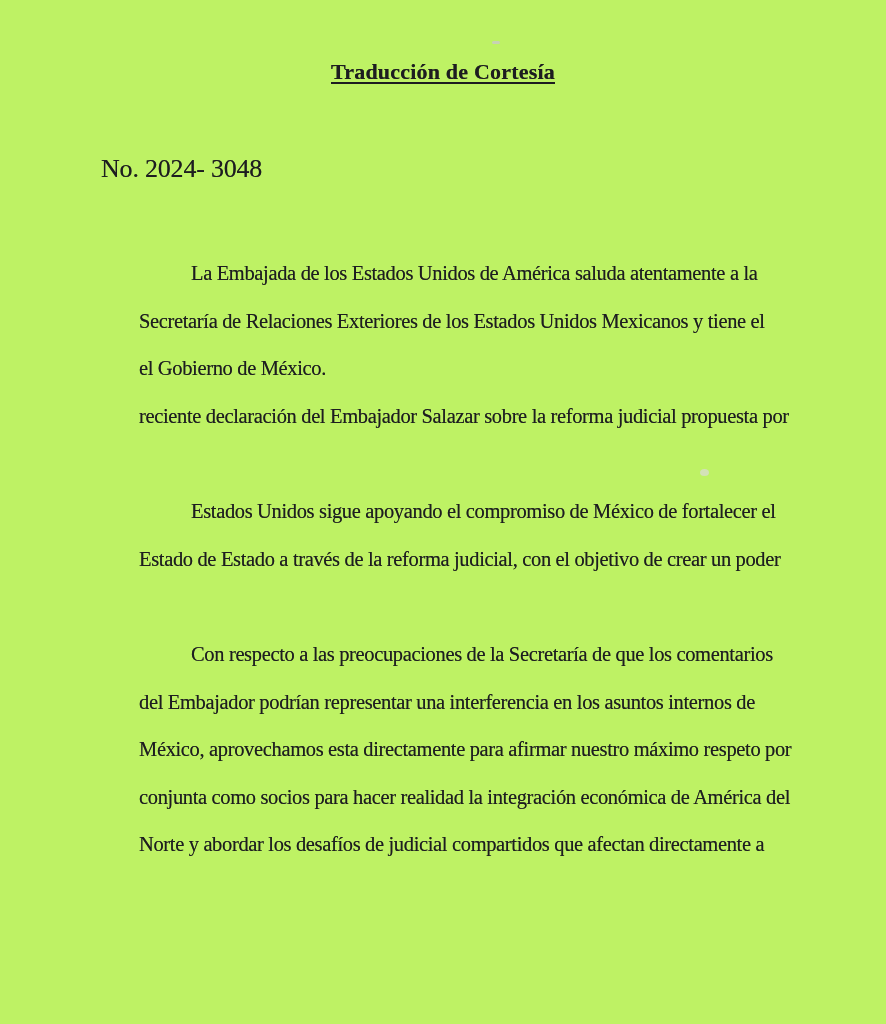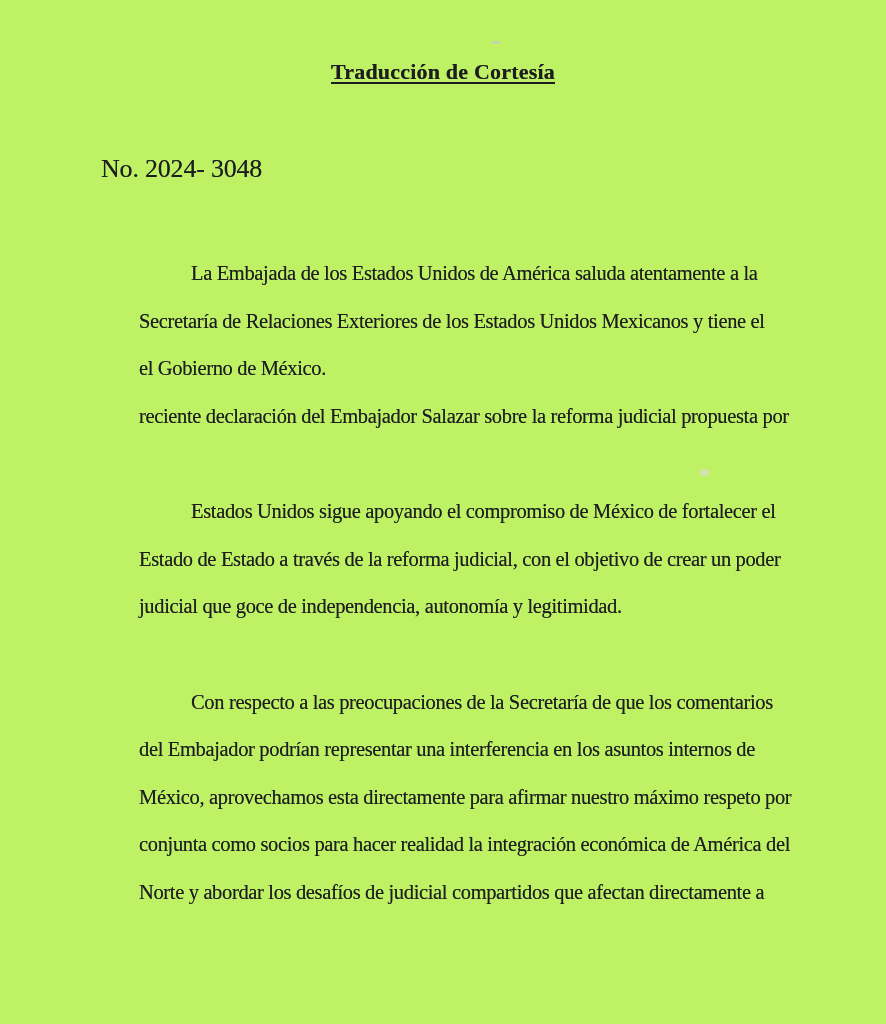--- a/index.html
+++ b/index.html
@@ -97,21 +97,20 @@
   <div class="body-text" id="paragraphs">
       <div class="paragraph">
         <div class="line first">La Embajada de los Estados Unidos de América saluda atentamente a la</div>
         <div class="line">Secretaría de Relaciones Exteriores de los Estados Unidos Mexicanos y tiene el</div>
         <div class="line">el Gobierno de México.</div>
         <div class="line">reciente declaración del Embajador Salazar sobre la reforma judicial propuesta por</div>
       </div>
       <div class="paragraph">
         <div class="line first">Estados Unidos sigue apoyando el compromiso de México de fortalecer el</div>
         <div class="line">Estado de Estado a través de la reforma judicial, con el objetivo de crear un poder</div>
-        <div class="line">judicial que goce de independencia, autonomía y legitimidad.</div>
       </div>
       <div class="paragraph">
         <div class="line first">Con respecto a las preocupaciones de la Secretaría de que los comentarios</div>
         <div class="line">del Embajador podrían representar una interferencia en los asuntos internos de</div>
         <div class="line">México, aprovechamos esta directamente para afirmar nuestro máximo respeto por</div>
         <div class="line">conjunta como socios para hacer realidad la integración económica de América del</div>
         <div class="line">Norte y abordar los desafíos de judicial compartidos que afectan directamente a</div>
       </div>
     </div>
 </div>

